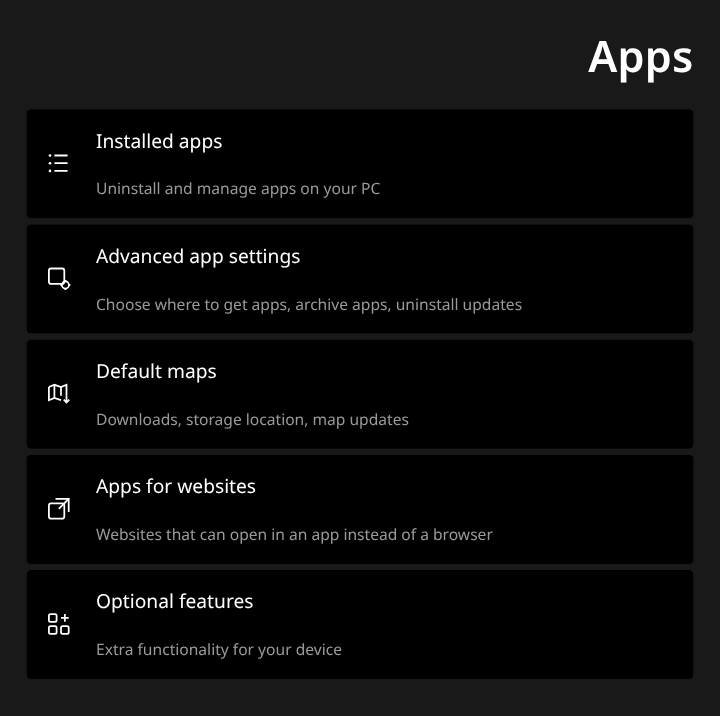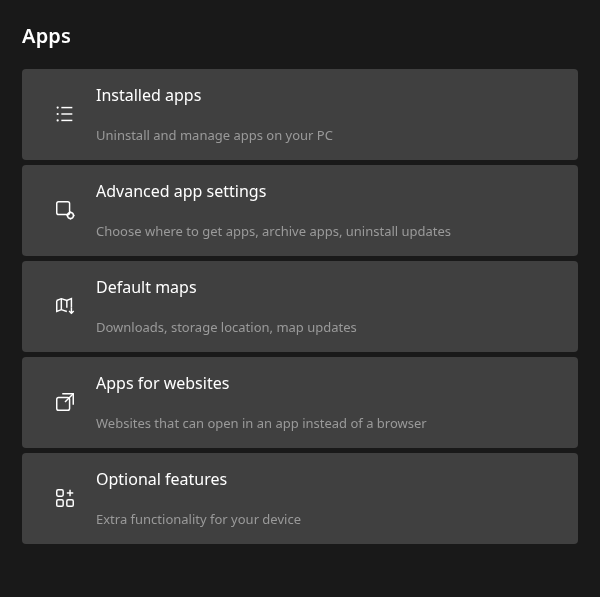--- a/index.html
+++ b/index.html
@@ -8,36 +8,37 @@
     width: 600px; height: 597px;
     background: #191919;
     font-family: "Segoe UI", "Segoe UI Variable", system-ui, sans-serif;
     color: #ffffff;
     overflow: hidden;
   }
   .page {
     padding: 0 22px 0 22px;
   }
   h1.title {
-    font-size: 20px;
+    font-size: 36px;
     font-weight: 600;
     margin: 22px 0 20px 0;
     letter-spacing: 0.2px;
+    text-align: right;
   }
   .list {
     display: flex;
     flex-direction: column;
     gap: 5px;
   }
   .item {
     display: flex;
     align-items: center;
-    background: #404040;
+    background: #000000;
     border-radius: 4px;
-    padding: 14px 14px 14px 30px;
+    padding: 14px 14px 14px 14px;
     min-height: 68px;
     cursor: pointer;
     border: 2px solid transparent;
   }
   .item.highlight {
     border: 3px solid #d40000;
     border-radius: 2px;
   }
   .icon {
     width: 22px;

